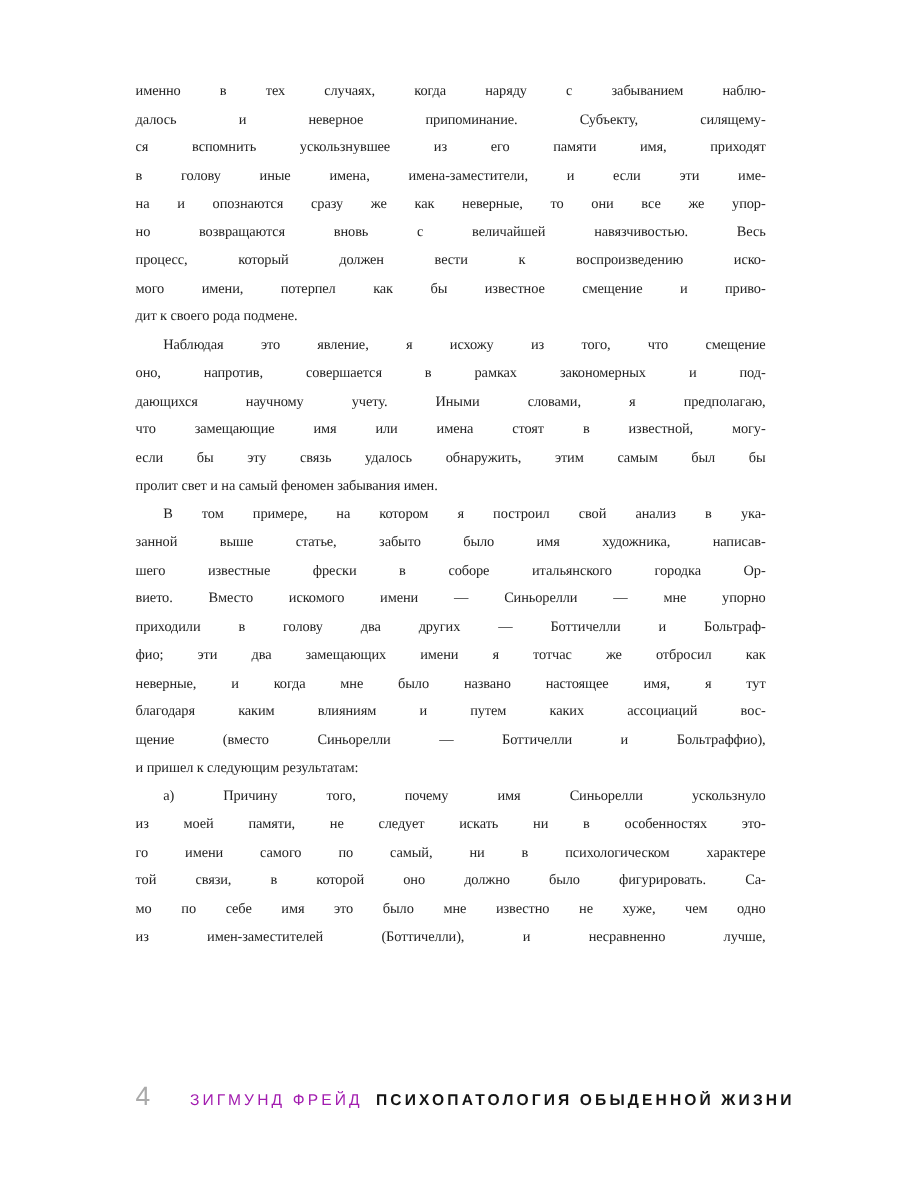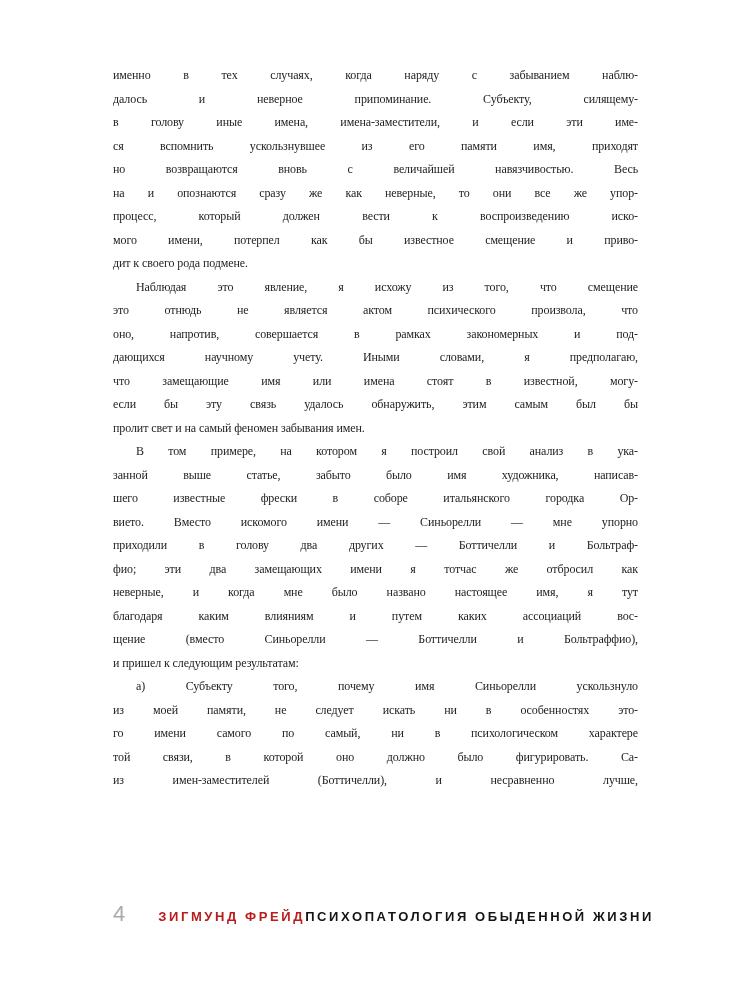--- a/index.html
+++ b/index.html
@@ -49,70 +49,71 @@
     color: #aaaaaa;
     font-size: 22px;
     font-weight: 400;
   }
   .running-title {
     display: flex;
     align-items: baseline;
     margin-left: 33px;
   }
   .footer-author {
-    color: #b91c1c;
+    color: #a21caf;
     font-size: 13px;
-    font-weight: 700;
+    font-weight: 400;
     letter-spacing: 2.6px;
     text-transform: uppercase;
   }
   .footer-title {
     color: #141414;
     font-size: 13px;
     font-weight: 700;
     letter-spacing: 2.6px;
     text-transform: uppercase;
+    margin-left: 11px;
   }
 </style>
 </head>
 <body>
 
 <div class="book-page">
 
   <div class="text-block" id="body-text">
       <div class="line">именно в тех случаях, когда наряду с забыванием наблю-</div>
       <div class="line">далось и неверное припоминание. Субъекту, силящему-</div>
+      <div class="line">ся вспомнить ускользнувшее из его памяти имя, приходят</div>
       <div class="line">в голову иные имена, имена-заместители, и если эти име-</div>
-      <div class="line">ся вспомнить ускользнувшее из его памяти имя, приходят</div>
+      <div class="line">на и опознаются сразу же как неверные, то они все же упор-</div>
       <div class="line">но возвращаются вновь с величайшей навязчивостью. Весь</div>
-      <div class="line">на и опознаются сразу же как неверные, то они все же упор-</div>
       <div class="line">процесс, который должен вести к воспроизведению иско-</div>
       <div class="line">мого имени, потерпел как бы известное смещение и приво-</div>
       <div class="line last">дит к своего рода подмене.</div>
       <div class="line indent">Наблюдая это явление, я исхожу из того, что смещение</div>
-      <div class="line">это отнюдь не является актом психического произвола, что</div>
       <div class="line">оно, напротив, совершается в рамках закономерных и под-</div>
       <div class="line">дающихся научному учету. Иными словами, я предполагаю,</div>
       <div class="line">что замещающие имя или имена стоят в известной, могу-</div>
       <div class="line">если бы эту связь удалось обнаружить, этим самым был бы</div>
       <div class="line last">пролит свет и на самый феномен забывания имен.</div>
       <div class="line indent">В том примере, на котором я построил свой анализ в ука-</div>
       <div class="line">занной выше статье, забыто было имя художника, написав-</div>
       <div class="line">шего известные фрески в соборе итальянского городка Ор-</div>
       <div class="line">вието. Вместо искомого имени — Синьорелли — мне упорно</div>
       <div class="line">приходили в голову два других — Боттичелли и Больтраф-</div>
       <div class="line">фио; эти два замещающих имени я тотчас же отбросил как</div>
       <div class="line">неверные, и когда мне было названо настоящее имя, я тут</div>
       <div class="line">благодаря каким влияниям и путем каких ассоциаций вос-</div>
       <div class="line">щение (вместо Синьорелли — Боттичелли и Больтраффио),</div>
       <div class="line last">и пришел к следующим результатам:</div>
-      <div class="line indent">а) Субъекту того, почему имя Синьорелли ускользнуло</div>
+      <div class="line indent">а) Причину того, почему имя Синьорелли ускользнуло</div>
       <div class="line">из моей памяти, не следует искать ни в особенностях это-</div>
       <div class="line">го имени самого по самый, ни в психологическом характере</div>
       <div class="line">той связи, в которой оно должно было фигурировать. Са-</div>
+      <div class="line">мо по себе имя это было мне известно не хуже, чем одно</div>
       <div class="line">из имен-заместителей (Боттичелли), и несравненно лучше,</div>
     </div>
 
   <div class="footer">
     <span class="page-num">4</span>
     <span class="running-title">
       <span class="footer-author">ЗИГМУНД ФРЕЙД</span>
       <span class="footer-title">ПСИХОПАТОЛОГИЯ ОБЫДЕННОЙ ЖИЗНИ</span>
     </span>
   </div>

